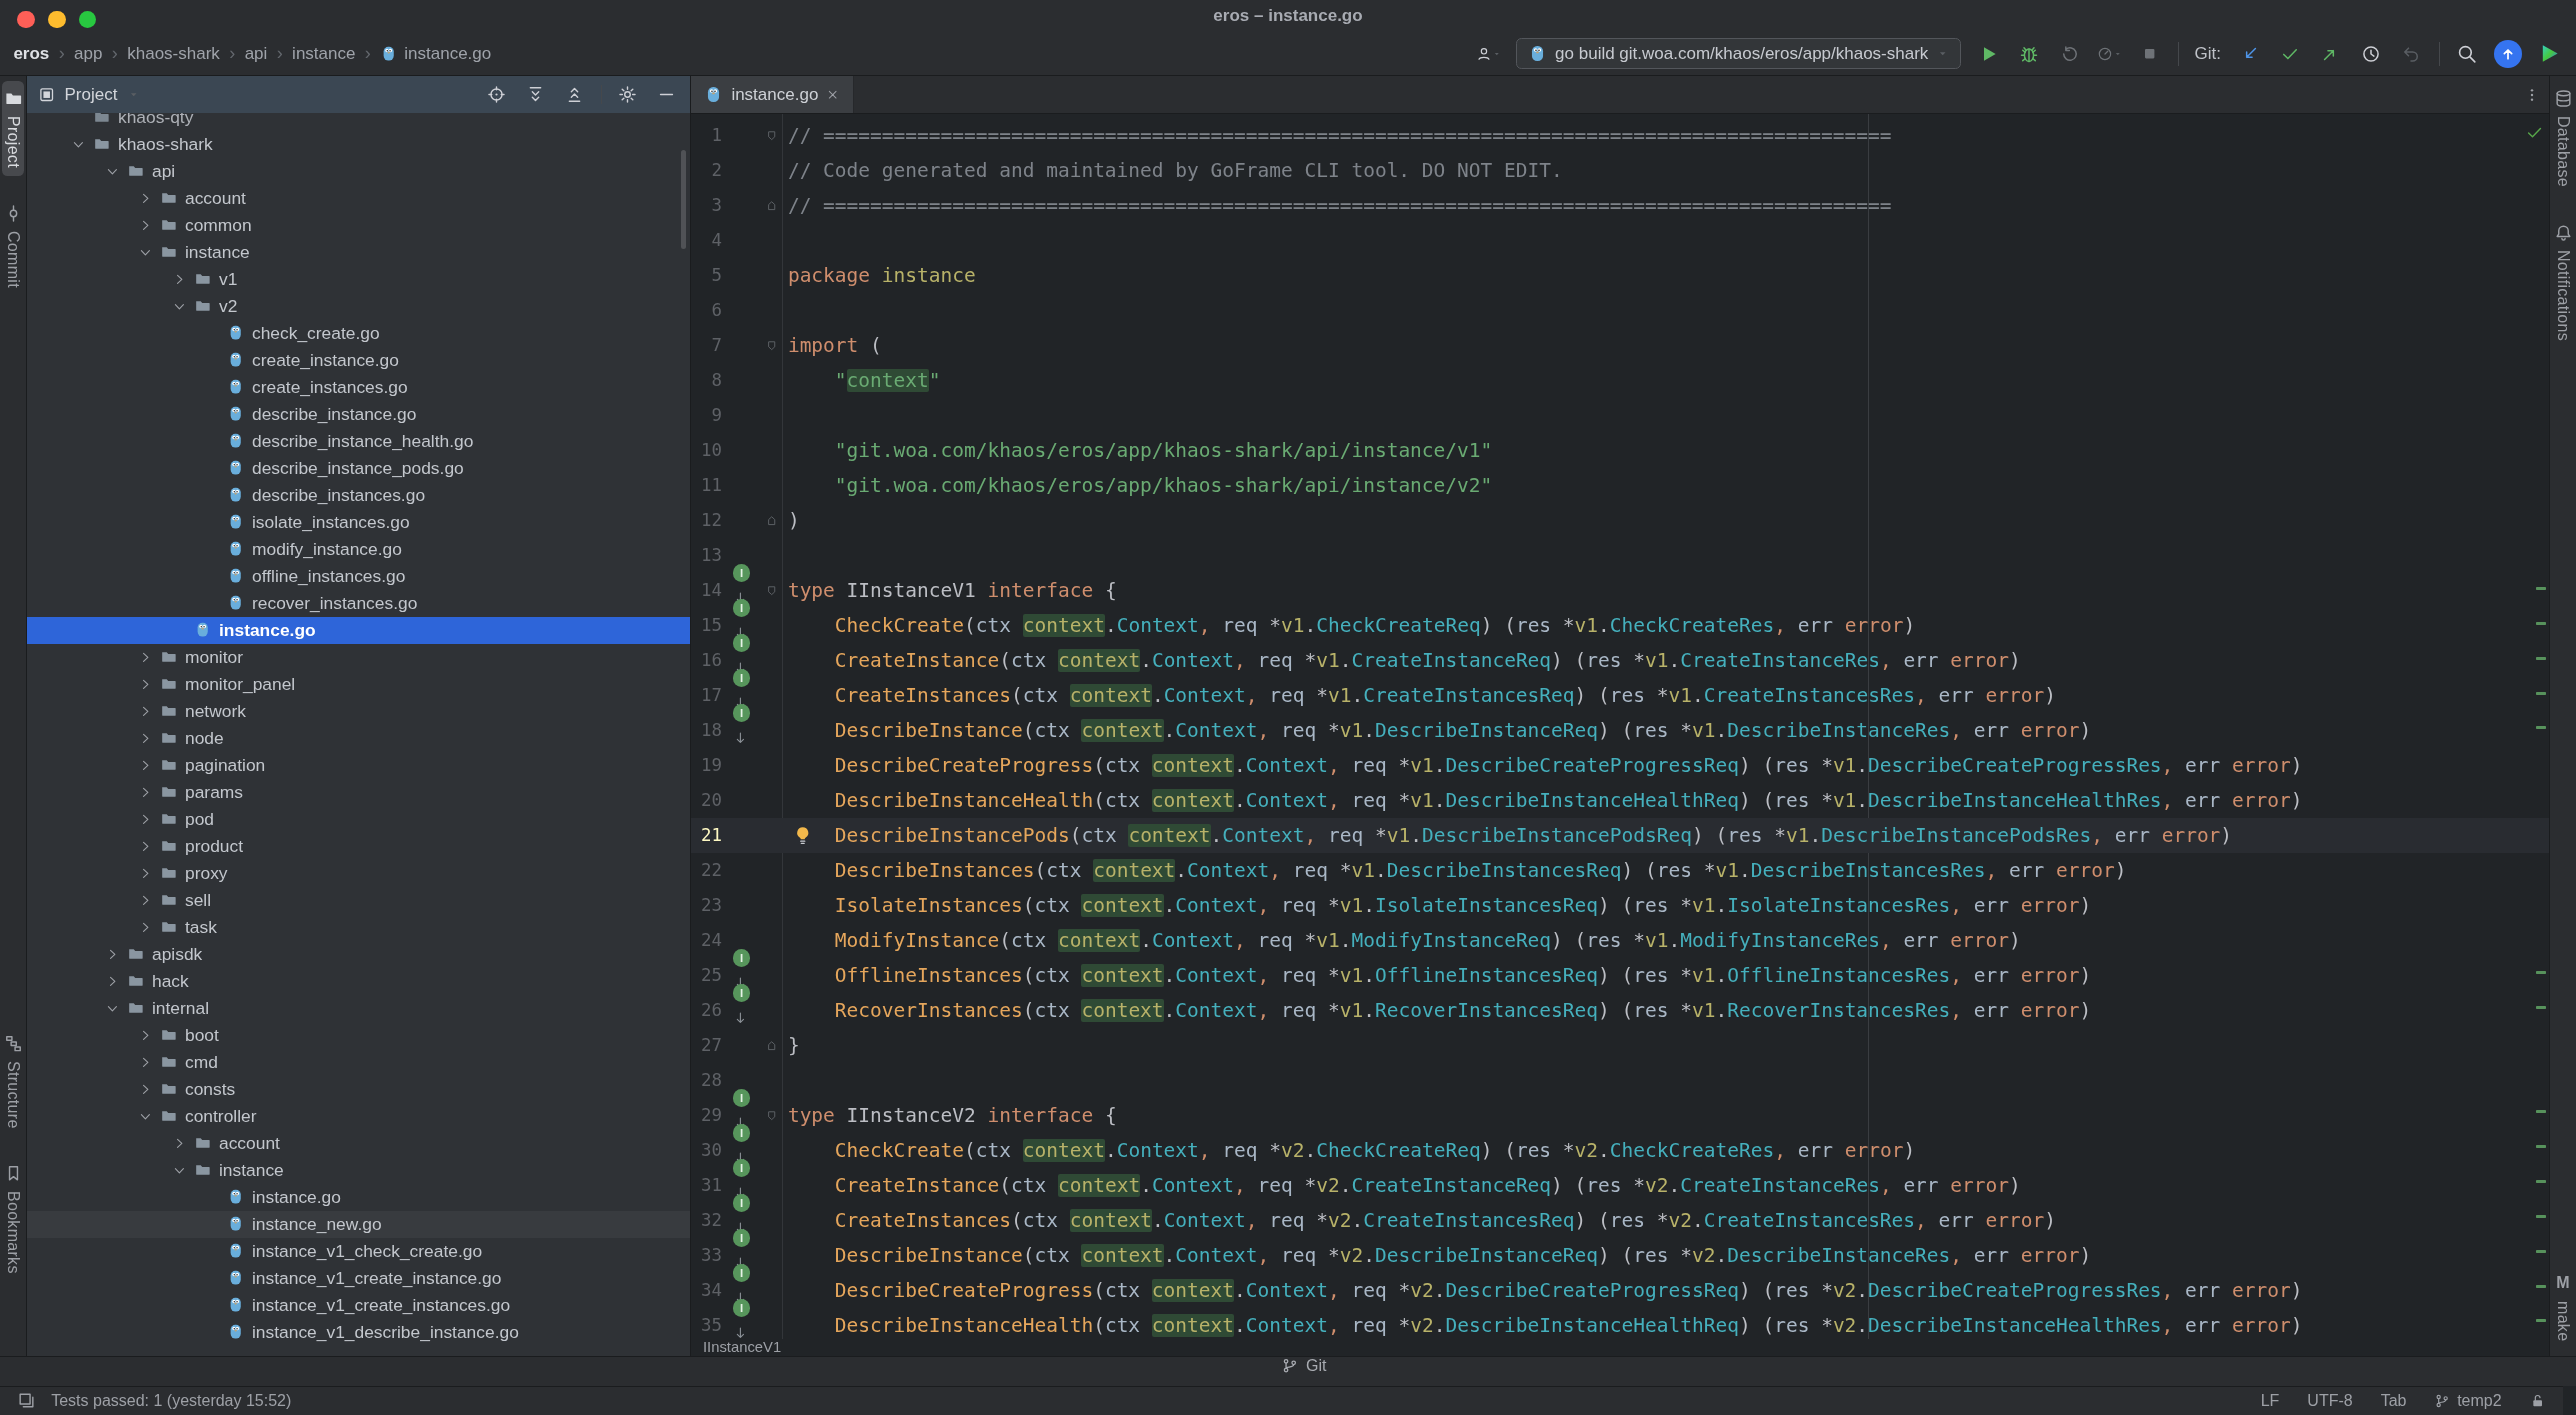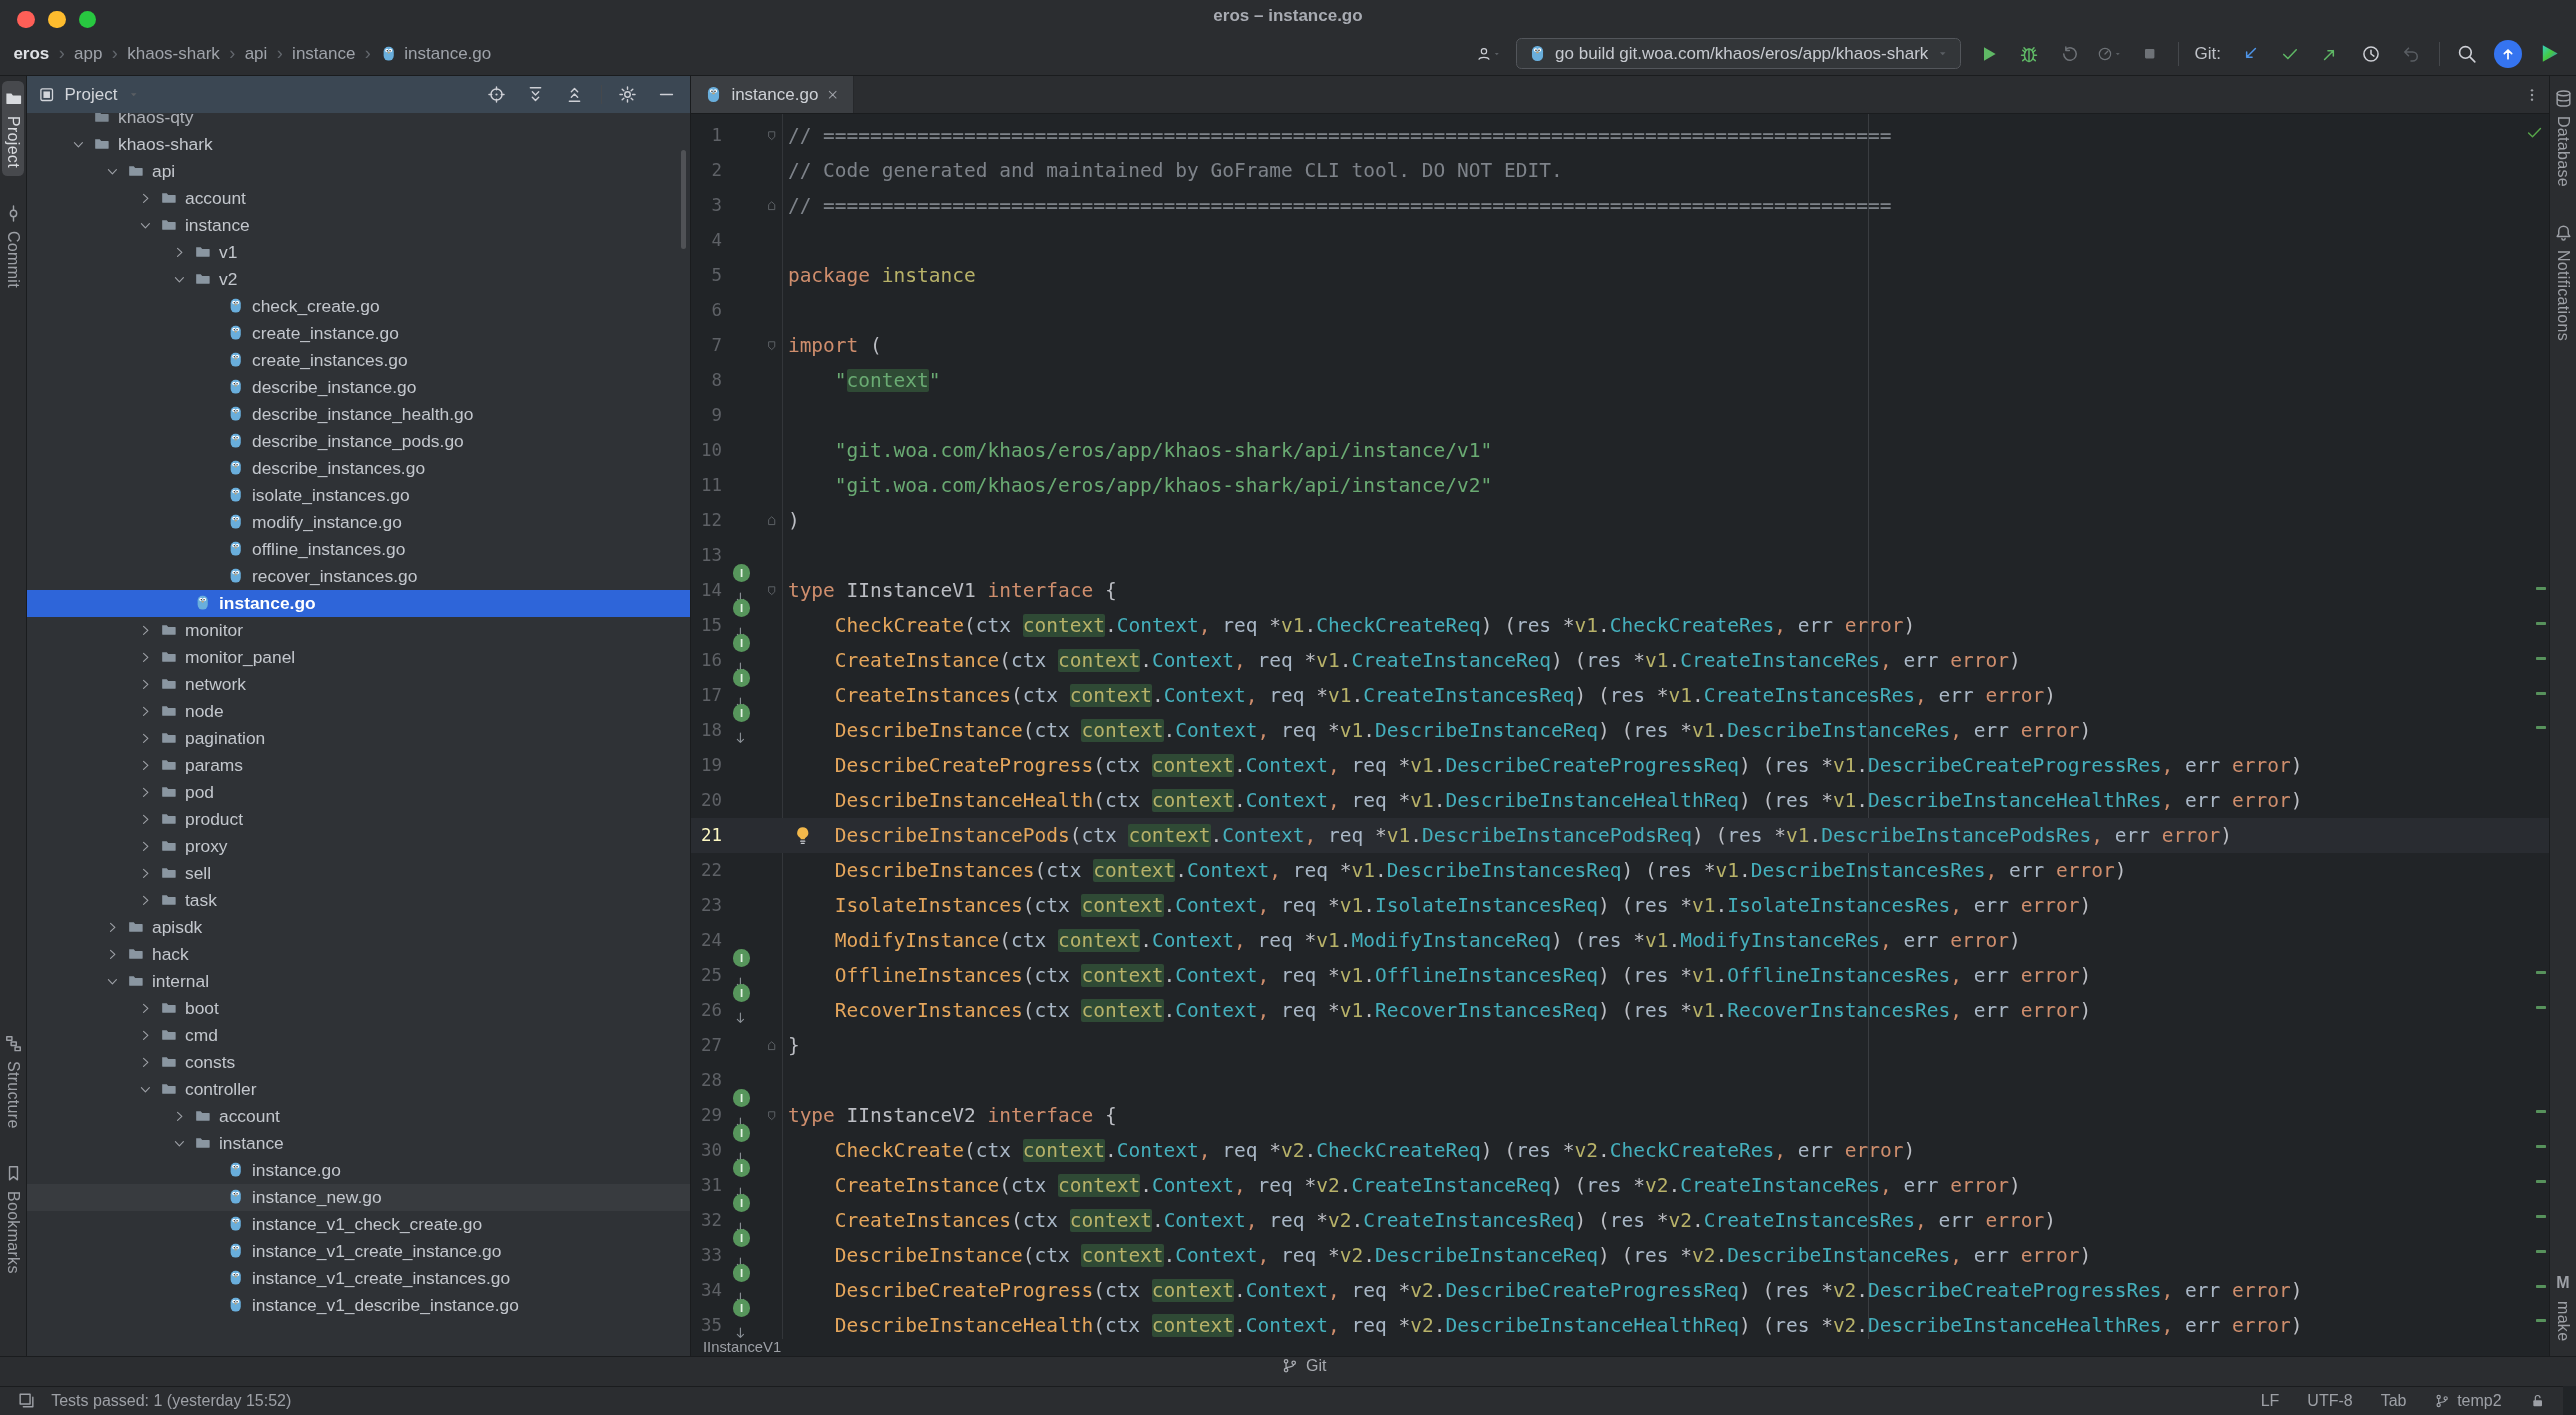--- a/index.html
+++ b/index.html
@@ -441,20 +441,33 @@
               <svg viewBox="0 0 24 24" fill="none" stroke="currentColor" stroke-width="1.8" stroke-linecap="round" stroke-linejoin="round" style="width: 14.8px; height: 14.8px;">
                 <path d="M9 5.5l7 6.5-7 6.5"></path>
               </svg>
             </span>
     <span class="ticon">
               <svg viewBox="0 0 24 24" style="width: 17.4px; height: 17.4px;">
                 <path d="M3 5.8h6.3l2 2.4H21a.6.6 0 0 1 .6.6v9.6a.6.6 0 0 1-.6.6H3.6a.6.6 0 0 1-.6-.6z" fill="currentColor"></path>
               </svg>
             </span>
     <span class="tlabel">account</span>
+  </div>
+          <div class="trow" style="padding-left:107px">
+    <span class="chev-wrap" style="width: 23px; flex: 0 0 auto; display: flex; justify-content: center; color: rgb(157, 160, 166);">
+              <svg viewBox="0 0 24 24" fill="none" stroke="currentColor" stroke-width="1.8" stroke-linecap="round" stroke-linejoin="round" style="width: 14.8px; height: 14.8px;">
+                <path d="M9 5.5l7 6.5-7 6.5"></path>
+              </svg>
+            </span>
+    <span class="ticon">
+              <svg viewBox="0 0 24 24" style="width: 17.4px; height: 17.4px;">
+                <path d="M3 5.8h6.3l2 2.4H21a.6.6 0 0 1 .6.6v9.6a.6.6 0 0 1-.6.6H3.6a.6.6 0 0 1-.6-.6z" fill="currentColor"></path>
+              </svg>
+            </span>
+    <span class="tlabel">common</span>
   </div>
           <div class="trow" style="padding-left:107px">
     <span class="chev-wrap" style="width: 23px; flex: 0 0 auto; display: flex; justify-content: center; color: rgb(157, 160, 166);">
               <svg viewBox="0 0 24 24" fill="none" stroke="currentColor" stroke-width="1.8" stroke-linecap="round" stroke-linejoin="round" style="width: 14.8px; height: 14.8px;">
                 <path d="M5.5 9l6.5 7 6.5-7"></path>
               </svg>
             </span>
     <span class="ticon">
               <svg viewBox="0 0 24 24" style="width: 17.4px; height: 17.4px;">
                 <path d="M3 5.8h6.3l2 2.4H21a.6.6 0 0 1 .6.6v9.6a.6.6 0 0 1-.6.6H3.6a.6.6 0 0 1-.6-.6z" fill="currentColor"></path>

